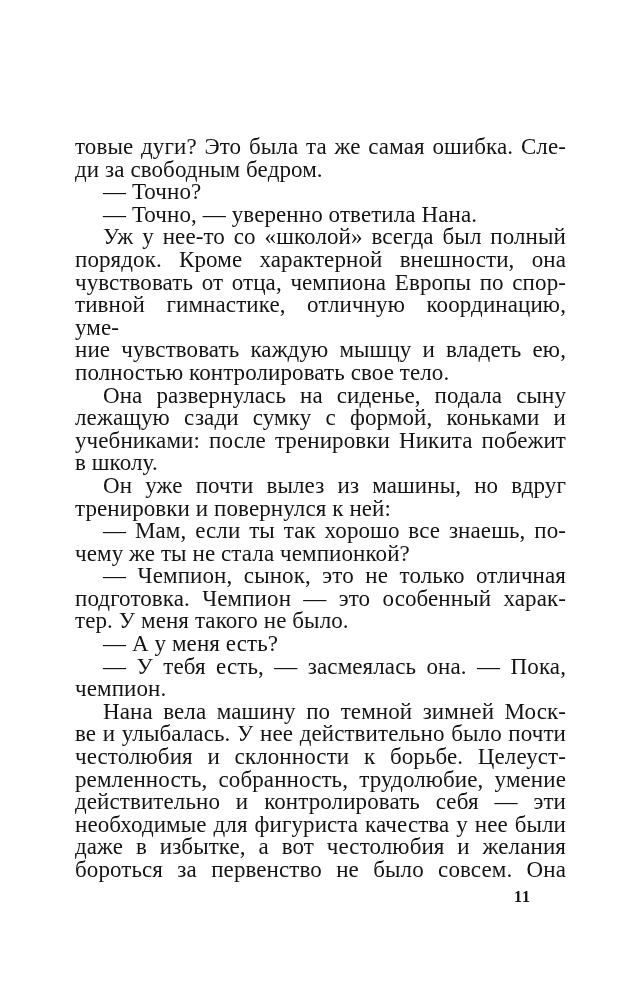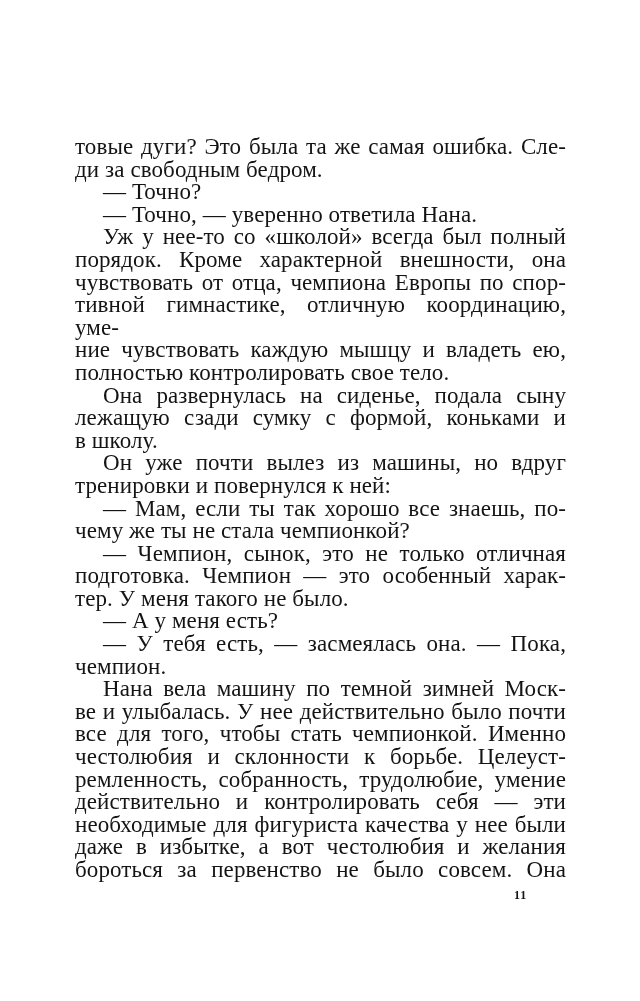--- a/index.html
+++ b/index.html
@@ -36,21 +36,21 @@
     text-align-last: left;
   }
   .line.indent {
     text-indent: 28px;
   }
   .page-number {
     position: absolute;
     left: 514px;
     top: 888px;
     font-family: "Liberation Serif", "DejaVu Serif", serif;
-    font-size: 12px;
+    font-size: 16px;
     font-weight: bold;
     color: #141414;
     letter-spacing: 1px;
   }
 </style>
 </head>
 <body>
 
 <div class="book-page">
   <div class="text-block" id="text-block">
@@ -59,34 +59,34 @@
       <div class="line indent last">— Точно?</div>
       <div class="line indent last">— Точно, — уверенно ответила Нана.</div>
       <div class="line indent">Уж у нее-то со «школой» всегда был полный</div>
       <div class="line">порядок. Кроме характерной внешности, она</div>
       <div class="line">чувствовать от отца, чемпиона Европы по спор-</div>
       <div class="line">тивной гимнастике, отличную координацию, уме-</div>
       <div class="line">ние чувствовать каждую мышцу и владеть ею,</div>
       <div class="line last">полностью контролировать свое тело.</div>
       <div class="line indent">Она развернулась на сиденье, подала сыну</div>
       <div class="line">лежащую сзади сумку с формой, коньками и</div>
+      <div class="line">учебниками: после тренировки Никита побежит</div>
       <div class="line last">в школу.</div>
       <div class="line indent">Он уже почти вылез из машины, но вдруг</div>
       <div class="line last">тренировки и повернулся к ней:</div>
       <div class="line indent">— Мам, если ты так хорошо все знаешь, по-</div>
       <div class="line last">чему же ты не стала чемпионкой?</div>
       <div class="line indent">— Чемпион, сынок, это не только отличная</div>
       <div class="line">подготовка. Чемпион — это особенный харак-</div>
       <div class="line last">тер. У меня такого не было.</div>
       <div class="line indent last">— А у меня есть?</div>
       <div class="line indent">— У тебя есть, — засмеялась она. — Пока,</div>
       <div class="line last">чемпион.</div>
       <div class="line indent">Нана вела машину по темной зимней Моск-</div>
       <div class="line">ве и улыбалась. У нее действительно было почти</div>
-      <div class="line">все для того, чтобы стать чемпионкой. Именно</div>
       <div class="line">честолюбия и склонности к борьбе. Целеуст-</div>
       <div class="line">ремленность, собранность, трудолюбие, умение</div>
       <div class="line">действительно и контролировать себя — эти</div>
       <div class="line">необходимые для фигуриста качества у нее были</div>
       <div class="line">даже в избытке, а вот честолюбия и желания</div>
       <div class="line">бороться за первенство не было совсем. Она</div>
     </div>
   <div class="page-number">11</div>
 </div>
 

